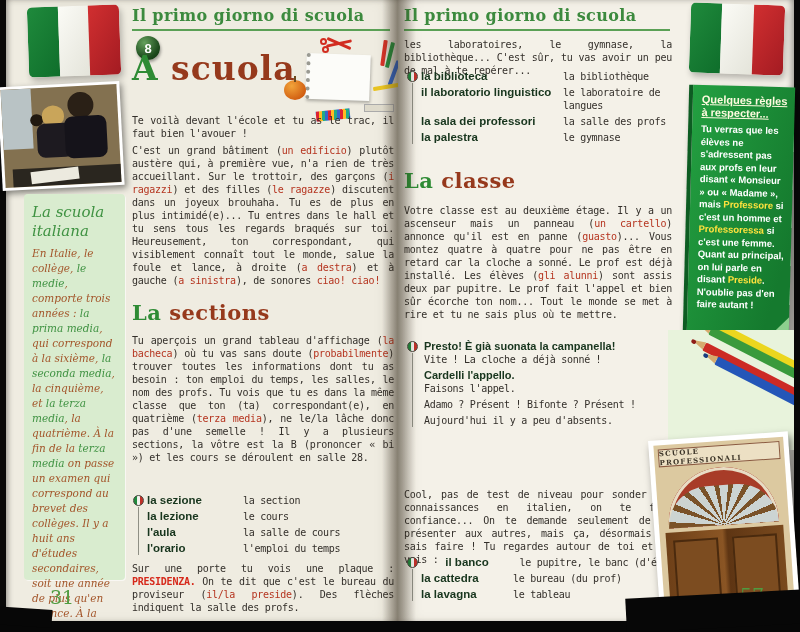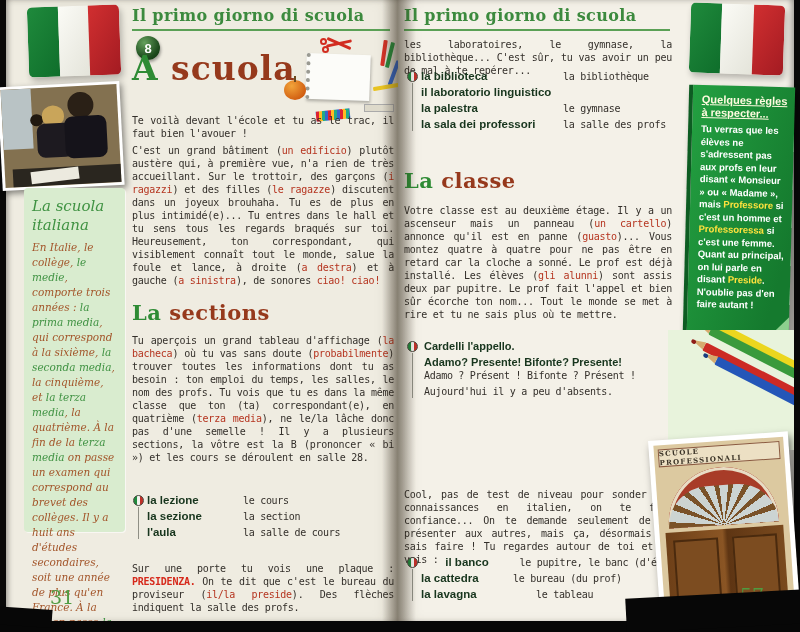--- a/index.html
+++ b/index.html
@@ -140,21 +140,21 @@
         <div class="abs" style="left:28px;top:26px;width:13px;height:12px;border-radius:50%;background:#20180f"></div>
         <div class="abs" style="left:40px;top:18px;width:22px;height:20px;border-radius:50% 50% 40% 40%;background:#c9a55a"></div>
         <div class="abs" style="left:66px;top:6px;width:26px;height:26px;border-radius:50%;background:#2a2016"></div>
         <div class="abs" style="left:34px;top:36px;width:36px;height:34px;border-radius:8px;background:#1d1a20"></div>
         <div class="abs" style="left:62px;top:30px;width:42px;height:42px;border-radius:8px;background:#15131a"></div>
         <div class="abs" style="left:8px;bottom:0;width:110px;height:18px;background:#2a261f"></div>
         <div class="abs" style="left:26px;bottom:4px;width:48px;height:12px;background:#eceadf;transform:rotate(-4deg)"></div>
       </div>
     </div>
 
-    <div class="abs panel" style="left:18px;top:188px;width:101px;height:344px">
+    <div class="abs panel" style="left:18px;top:194px;width:101px;height:386px">
       <div class="panel-title">La scuola italiana</div>
       <div class="panel-body"><span class="seg ">En Italie, le collège, </span><span class="seg sgreen">le medie</span><span class="seg ">, comporte trois années : </span><span class="seg sgreen">la prima media</span><span class="seg ">, qui correspond à la sixième, </span><span class="seg sgreen">la seconda media</span><span class="seg ">, la cinquième, et </span><span class="seg sgreen">la terza media</span><span class="seg ">, la quatrième. À la fin de la </span><span class="seg sgreen">terza media</span><span class="seg "> on passe un examen qui correspond au brevet des collèges. Il y a huit ans d'études secondaires, soit une année de plus qu'en France. À la fin, on passe </span><span class="seg sgreen">la maturità</span></div>
     </div>
 
     <div class="abs pagenum" style="left:44px;top:586px">31</div>
 
     <div class="abs hdr" style="left:126px;top:6px;width:260px">Il primo giorno di scuola</div>
     <div class="abs rule" style="left:126px;top:29px;width:258px"></div>
 
     <div class="abs badge" style="left:130px;top:36px">8</div>
@@ -181,30 +181,34 @@
     <div class="abs body-txt" style="left:126px;top:144px;width:262px"><span class="seg ">C'est un grand bâtiment (</span><span class="seg red">un edificio</span><span class="seg ">) plutôt austère qui, à première vue, n'a rien de très accueillant. Sur le trottoir, des garçons (</span><span class="seg red">i ragazzi</span><span class="seg ">) et des filles (</span><span class="seg red">le ragazze</span><span class="seg ">) discutent dans un joyeux brouhaha. Tu es de plus en plus intimidé(e)... Tu entres dans le hall et tu sens tous les regards braqués sur toi. Heureusement, ton correspondant, qui visiblement connaît tout le monde, salue la foule et lance, à droite (</span><span class="seg red">a destra</span><span class="seg ">) et à gauche (</span><span class="seg red">a sinistra</span><span class="seg ">), de sonores </span><span class="seg red">ciao! ciao!</span></div>
 
     <div class="abs sec-title" style="left:126px;top:300px"><span class="seg green">La </span><span class="seg maroon">sections</span></div>
 
     <div class="abs body-txt" style="left:126px;top:334px;width:262px"><span class="seg ">Tu aperçois un grand tableau d'affichage (</span><span class="seg red">la bacheca</span><span class="seg ">) où tu vas sans doute (</span><span class="seg red">probabilmente</span><span class="seg ">) trouver toutes les informations dont tu as besoin : ton emploi du temps, les salles, le nom des profs. Tu vois que tu es dans la même classe que ton (ta) correspondant(e), en quatrième (</span><span class="seg red">terza media</span><span class="seg ">), ne le/la lâche donc pas d'une semelle ! Il y a plusieurs sections, la vôtre est la B (prononcer « bi ») et les cours se déroulent en salle 28.</span></div>
 
     <div class="abs vocab" style="left:128px;top:494px;width:262px">
       <span class="vpin"></span>
       <span class="vline"></span>
     <div class="vrow" style="grid-template-columns: 96px 1fr;">
+          <span class="vit">la sezione</span>
+          <span class="vfr">la section</span>
+        </div>
+        <div class="vrow" style="grid-template-columns: 96px 1fr;">
           <span class="vit">la lezione</span>
           <span class="vfr">le cours</span>
-        </div>
-        <div class="vrow" style="grid-template-columns: 96px 1fr;">
-          <span class="vit">la sezione</span>
-          <span class="vfr">la section</span>
         </div>
         <div class="vrow" style="grid-template-columns: 96px 1fr;">
           <span class="vit">l'aula</span>
           <span class="vfr">la salle de cours</span>
+        </div>
+        <div class="vrow" style="grid-template-columns: 96px 1fr;">
+          <span class="vit">l'orario</span>
+          <span class="vfr">l'emploi du temps</span>
         </div>
       </div>
 
     <div class="abs body-txt" style="left:126px;top:562px;width:262px"><span class="seg ">Sur une porte tu vois une plaque : </span><span class="seg bright">PRESIDENZA.</span><span class="seg "> On te dit que c'est le bureau du proviseur (</span><span class="seg red">il/la preside</span><span class="seg ">). Des flèches indiquent la salle des profs.</span></div>
   </div>
 
   <div class="page page-r">
 
     <div class="abs hdr" style="left:6px;top:6px;width:270px">Il primo giorno di scuola</div>
     <div class="abs rule" style="left:6px;top:29px;width:266px"></div>
@@ -213,64 +217,69 @@
 
     <div class="abs vocab" style="left:10px;top:70px;width:272px">
       <span class="vpin"></span>
       <span class="vline"></span>
     <div class="vrow" style="grid-template-columns: 142px 1fr;">
           <span class="vit">la biblioteca</span>
           <span class="vfr">la bibliothèque</span>
         </div>
         <div class="vrow" style="grid-template-columns: 142px 1fr;">
           <span class="vit">il laboratorio linguistico</span>
+          <span class="vfr">le laboratoire de langues</span>
+        </div>
+        <div class="vrow" style="grid-template-columns: 142px 1fr;">
+          <span class="vit">la sala dei professori</span>
+          <span class="vfr">la salle des profs</span>
         </div>
         <div class="vrow" style="grid-template-columns: 142px 1fr;">
           <span class="vit">la palestra</span>
           <span class="vfr">le gymnase</span>
         </div>
-        <div class="vrow" style="grid-template-columns: 142px 1fr;">
-          <span class="vit">la sala dei professori</span>
-          <span class="vfr">la salle des profs</span>
-        </div>
       </div>
 
     <div class="abs sec-title" style="left:6px;top:168px"><span class="seg green">La </span><span class="seg maroon">classe</span></div>
 
     <div class="abs body-txt" style="left:6px;top:204px;width:268px"><span class="seg ">Votre classe est au deuxième étage. Il y a un ascenseur mais un panneau (</span><span class="seg red">un cartello</span><span class="seg ">) annonce qu'il est en panne (</span><span class="seg red">guasto</span><span class="seg ">)... Vous montez quatre à quatre pour ne pas être en retard car la cloche a sonné. Le prof est déjà installé. Les élèves (</span><span class="seg red">gli alunni</span><span class="seg ">) sont assis deux par pupitre. Le prof fait l'appel et bien sûr écorche ton nom... Tout le monde se met à rire et tu ne sais plus où te mettre.</span></div>
 
     <div class="abs dialog" style="left:10px;top:340px;width:270px">
       <span class="vpin"></span>
       <span class="vline"></span>
+    <div class="drow">
+          <div class="dit">Presto! È già suonata la campanella!</div>
+          <div class="dfr">Vite ! La cloche a déjà sonné !</div>
+        </div>
         <div class="drow">
           <div class="dit">Cardelli l'appello.</div>
+          <div class="dfr">Faisons l'appel.</div>
         </div>
         <div class="drow">
-          <div class="dit">Adamo? Presente! Bifonte? Presente!</div>
           <div class="dfr">Adamo ? Présent ! Bifonte ? Présent !</div>
         </div>
         <div class="drow">
           <div class="dfr">Aujourd'hui il y a peu d'absents.</div>
         </div>
       </div>
 
     <div class="abs body-txt" style="left:6px;top:488px;width:268px"><span class="seg ">Cool, pas de test de niveau pour sonder tes connaissances en italien, on te fait confiance... On te demande seulement de te présenter aux autres, mais ça, désormais tu sais faire ! Tu regardes autour de toi et tu vois :</span></div>
 
     <div class="abs vocab" style="left:10px;top:556px;width:284px">
       <span class="vpin"></span>
       <span class="vline"></span>
     <div class="vrow" style="grid-template-columns: 92px 1fr; text-align: center;">
           <span class="vit">il banco</span>
           <span class="vfr">le pupitre, le banc (d'école)</span>
         </div>
         <div class="vrow" style="grid-template-columns: 92px 1fr;">
           <span class="vit">la cattedra</span>
           <span class="vfr">le bureau (du prof)</span>
         </div>
-        <div class="vrow" style="grid-template-columns: 92px 1fr; gap: 23px;">
+        <div class="vrow" style="grid-template-columns: 92px 1fr;">
           <span class="vit">la lavagna</span>
           <span class="vfr">le tableau</span>
         </div>
       </div>
 
     <div class="abs flag" style="left:292px;top:4px;width:94px;height:70px;transform:rotate(2deg)">
       <div class="fgreen"></div>
       <div class="fwhite"></div>
       <div class="fred"></div>
     </div>

